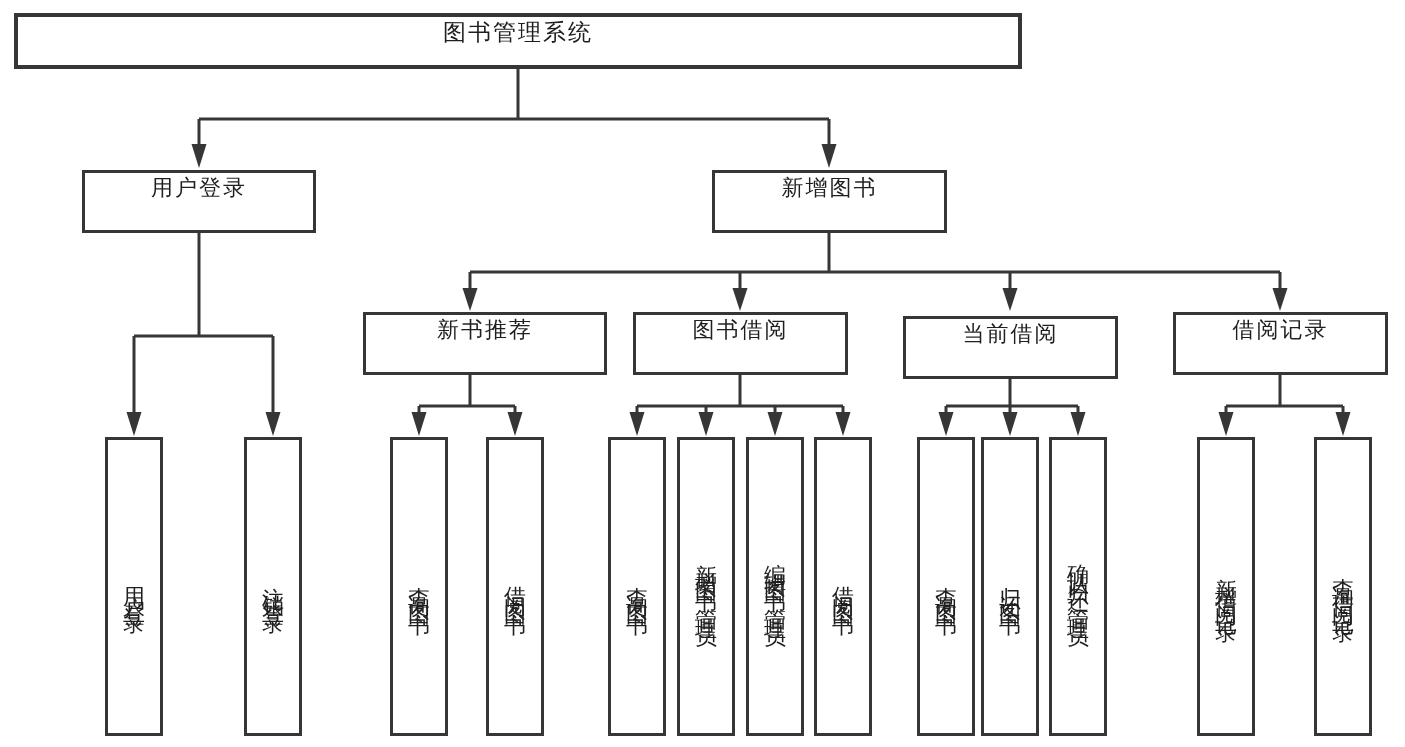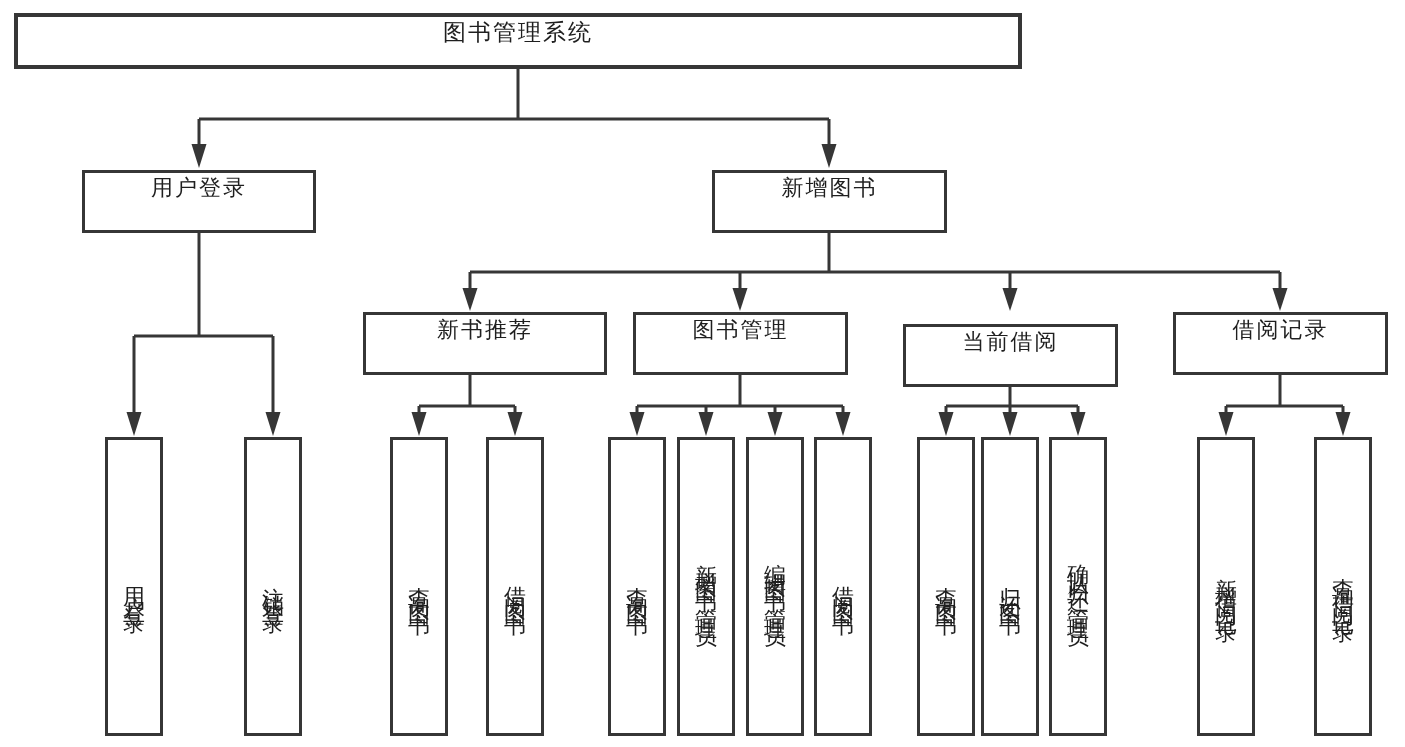--- a/index.html
+++ b/index.html
@@ -143,23 +143,23 @@
     <span>用户登录</span>
   </div>
   <div class="hnode" style="left:712px; top:170px; width:235px; height:63px;">
     <span>新增图书</span>
   </div>
 
   <div class="hnode" style="left:363px; top:312px; width:244px; height:63px;">
     <span>新书推荐</span>
   </div>
   <div class="hnode" style="left:633px; top:312px; width:215px; height:63px;">
-    <span>图书管理</span>
-  </div>
-  <div class="hnode" style="left:903px; top:324px; width:215px; height:63px;">
+    <span>图书借阅</span>
+  </div>
+  <div class="hnode" style="left:903px; top:316px; width:215px; height:63px;">
     <span>当前借阅</span>
   </div>
   <div class="hnode" style="left:1173px; top:312px; width:215px; height:63px;">
     <span>借阅记录</span>
   </div>
 
   <div class="vnode" style="left:105px;">
     <span>用户登录</span>
   </div>
   <div class="vnode" style="left:244px;">

